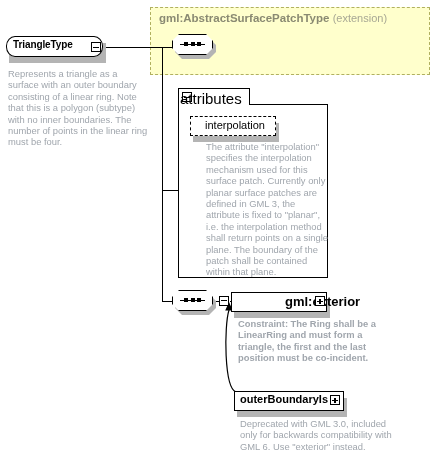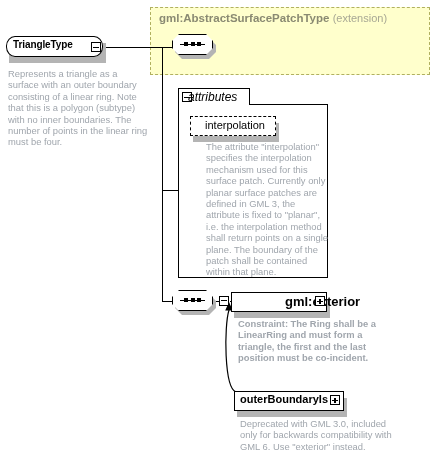--- a/index.html
+++ b/index.html
@@ -72,22 +72,22 @@
   .seq-dot{position:absolute;top:7.6px;width:4px;height:4.6px;background:#000;}
   #seq1{left:172px;top:34px;}
   #seq2{left:172px;top:290px;}
 
   
   #attr-tab{
     left:178px;top:88px;width:72px;height:17px;
     background:#ffffff;border:1.3px solid #000;border-bottom:none;box-sizing:border-box;
   }
   #attr-tab-label{
-    left:188px;top:90px;width:60px;height:14px;
-    font-size:12px;font-style:italic;color:#000;white-space:nowrap;
+    left:180px;top:90px;width:60px;height:14px;
+    font-size:15px;color:#000;white-space:nowrap;
   }
   #attr-tab-minus{left:182px;top:92px;}
   #attr-box{
     left:178px;top:104px;width:150px;height:174px;
     border:1.3px solid #000;border-top:none;box-sizing:border-box;background:#fff;
   }
   #attr-box-topright{
     left:249px;top:104px;width:79px;height:1.3px;background:#000;
   }
 

